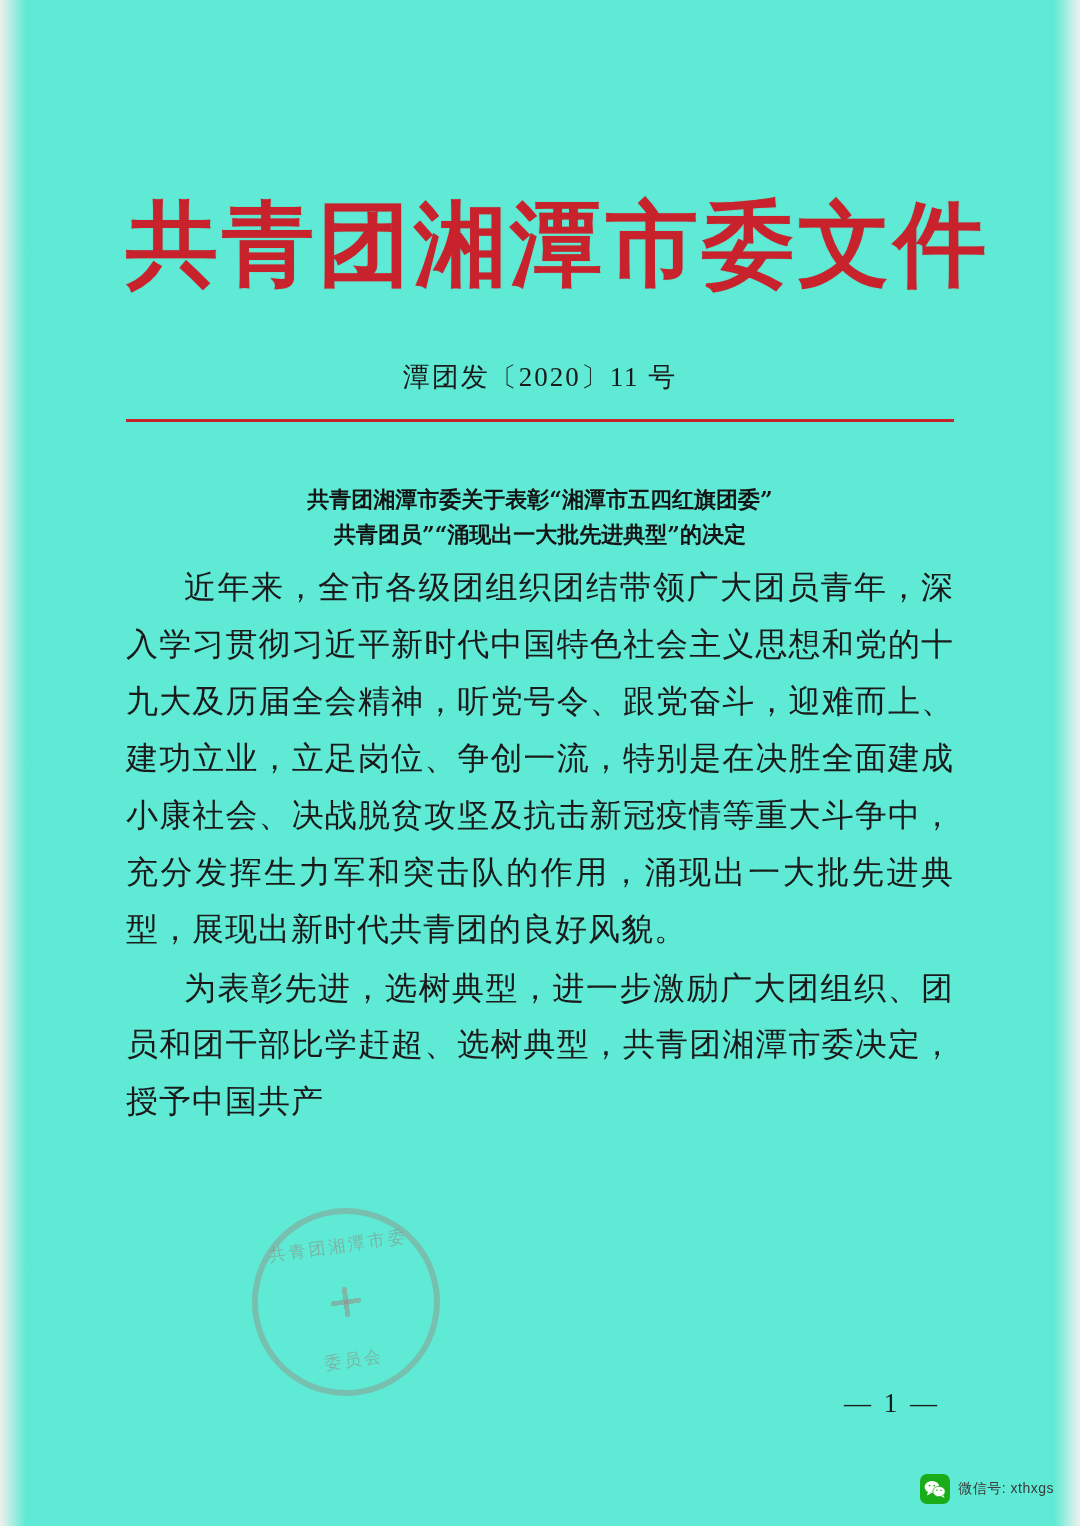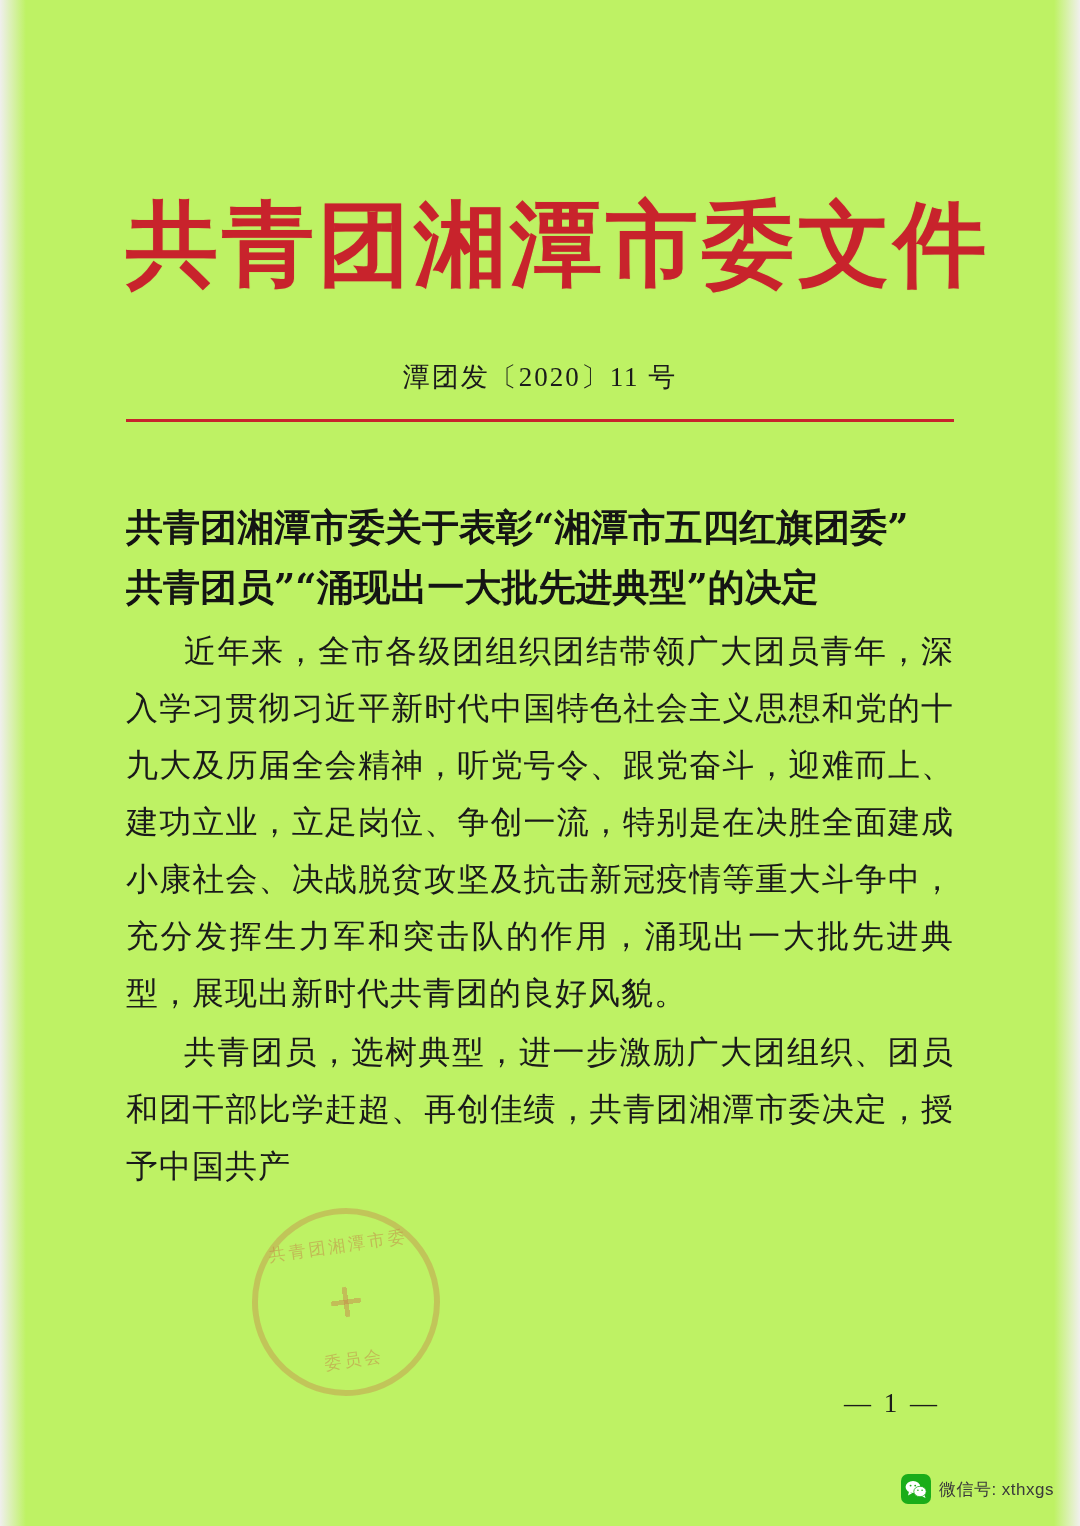--- a/index.html
+++ b/index.html
@@ -15,21 +15,21 @@
     font-family: "Liberation Serif", "DejaVu Serif", serif;
     color: #1a1a1a;
   }
 
   
   .page {
     position: absolute;
     left: 0; top: 0;
     width: 1080px;
     height: 1526px;
-    background: #bef264;
+    background: #5eead4;
   }
 
   
   .page::before {
     content: "";
     position: absolute;
     left: 0; top: 0; bottom: 0;
     width: 26px;
     background: linear-gradient(to right, #f0efed, rgba(255,255,255,0));
     pointer-events: none;
@@ -74,22 +74,23 @@
   }
 
   .red-rule {
     margin-top: 24px;
     height: 3px;
     background: #c8232c;
   }
 
   
   .doc-title {
-    margin-top: 76px;
-    font-size: 37px;
+    margin-top: 60px;
+    text-align: center;
+    font-size: 22px;
     font-weight: bold;
     line-height: 1.62;
     letter-spacing: 0px;
     color: #141414;
     font-family: "DejaVu Serif", "Liberation Serif", serif;
   }
   .doc-title .tline { display: block; }
 
   
   .salutation {
@@ -171,21 +172,21 @@
   .wechat-logo {
     width: 30px; height: 30px;
     border-radius: 7px;
     background: #1aad19;
     display: flex;
     align-items: center;
     justify-content: center;
   }
   .wechat-logo svg { display: block; }
   .wechat-text {
-    font-size: 17px;
+    font-size: 14px;
     color: #3a3a3a;
     font-family: "Liberation Sans", sans-serif;
     letter-spacing: 0.5px;
     white-space: nowrap;
   }
 </style>
 </head>
 <body>
 
 <div class="page">
@@ -199,21 +200,21 @@
     <div class="red-rule"></div>
 
     <div class="doc-title">
       <span class="tline">共青团湘潭市委关于表彰“湘潭市五四红旗团委”</span>
       <span class="tline">共青团员”“涌现出一大批先进典型”的决定</span>
     </div>
 
 
     <div class="para p1">近年来，全市各级团组织团结带领广大团员青年，深入学习贯彻习近平新时代中国特色社会主义思想和党的十九大及历届全会精神，听党号令、跟党奋斗，迎难而上、建功立业，立足岗位、争创一流，特别是在决胜全面建成小康社会、决战脱贫攻坚及抗击新冠疫情等重大斗争中，充分发挥生力军和突击队的作用，涌现出一大批先进典型，展现出新时代共青团的良好风貌。</div>
 
-    <div class="para p2">共青团员，选树典型，进一步激励广大团组织、团员和团干部比学赶超、再创佳绩，共青团湘潭市委决定，授予中国共产</div>
+    <div class="para p2">为表彰先进，选树典型，进一步激励广大团组织、团员和团干部比学赶超、选树典型，共青团湘潭市委决定，授予中国共产</div>
 
   </div>
 
   <div class="seal">
     <span class="seal-text top">共青团湘潭市委</span>
     <span class="seal-text bottom">委员会</span>
   </div>
 
   <div class="page-number">— 1 —</div>
 

